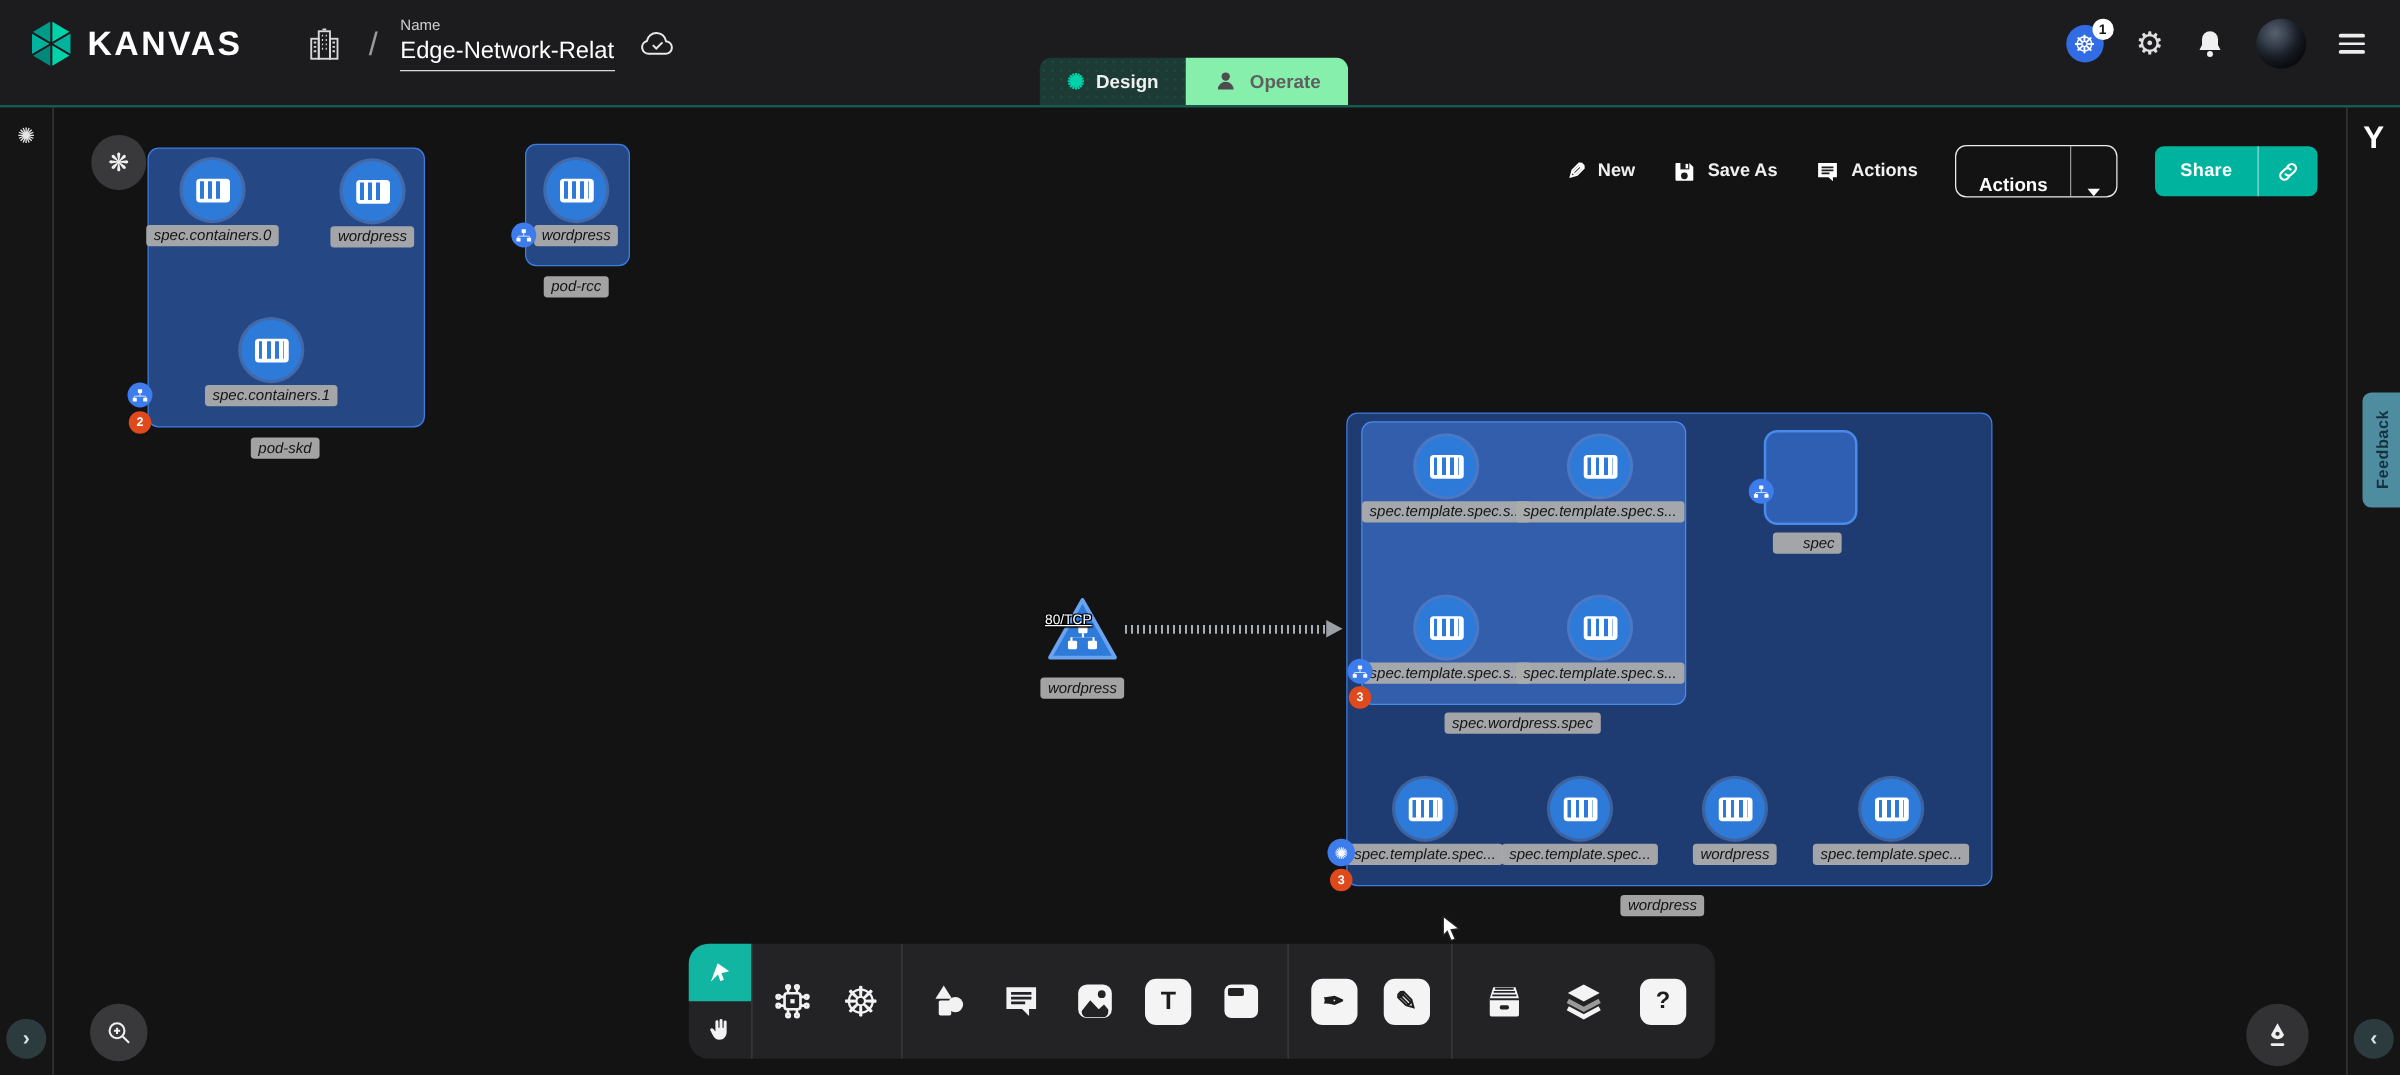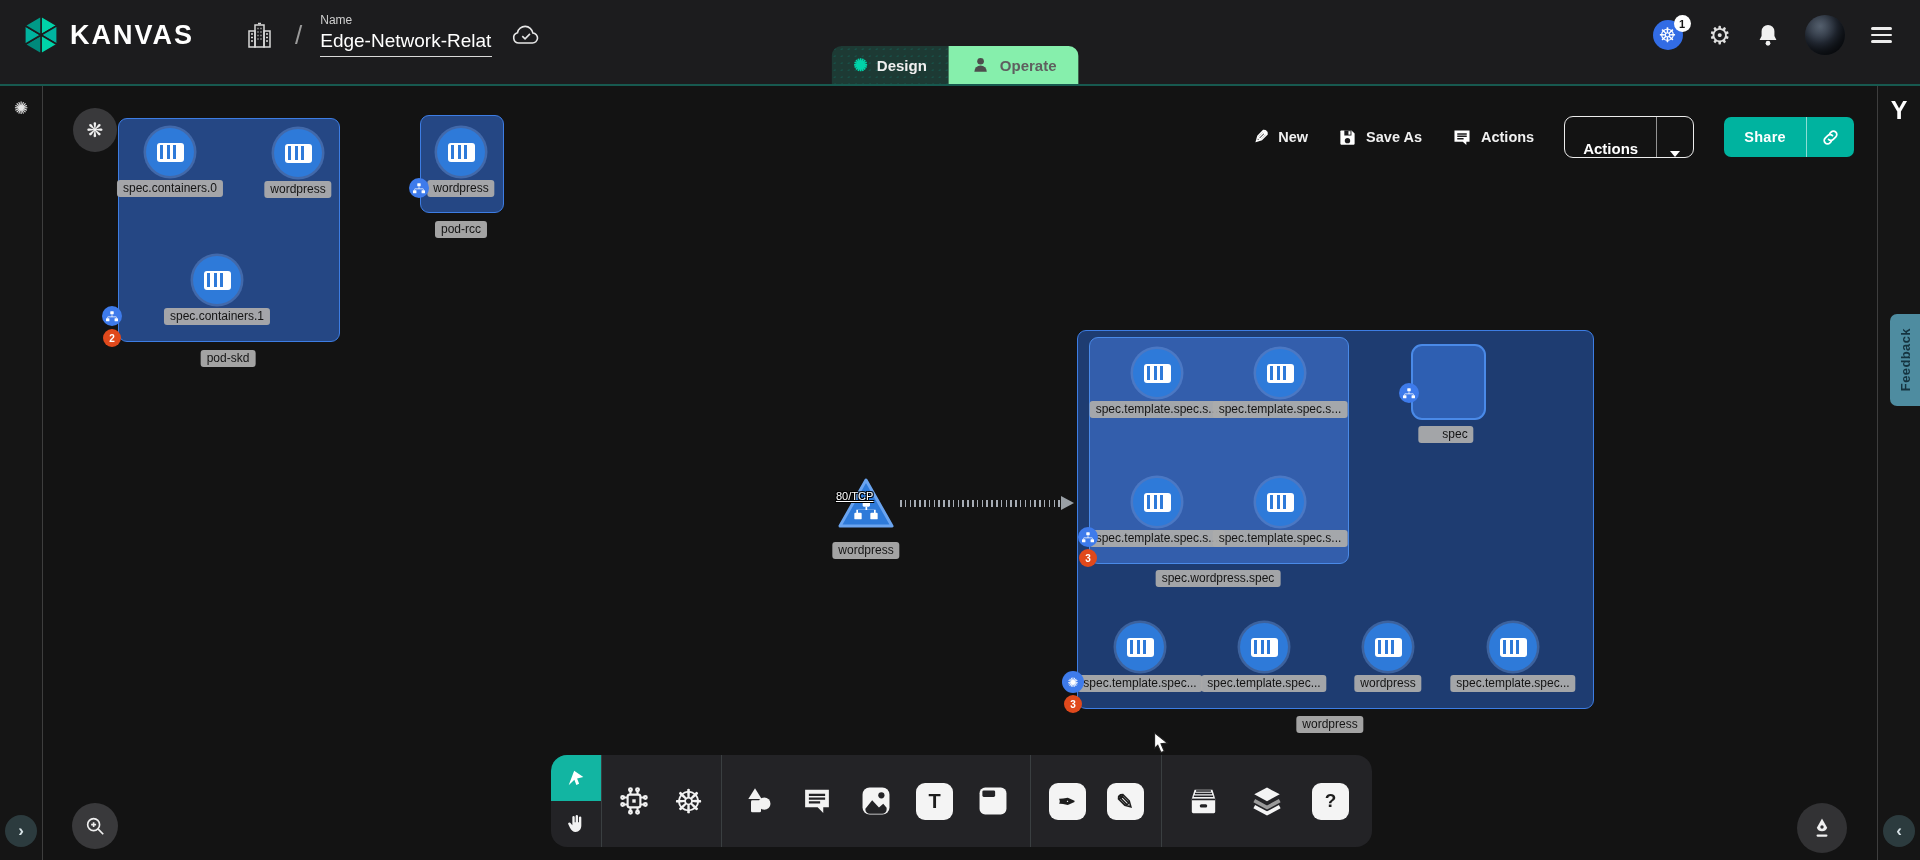--- a/index.html
+++ b/index.html
@@ -66,21 +66,21 @@
   .vsep{width:1px;align-self:stretch;background:rgba(255,255,255,.55);}
   .caret-down{width:0;height:0;border-left:5.5px solid transparent;border-right:5.5px solid transparent;border-top:6.5px solid #fff;}
   .caret-cell{width:36px;display:flex;align-items:center;justify-content:center;}
   .btn-share{display:flex;align-items:center;background:#00B39F;border-radius:7px;height:40px;color:#fff;}
   .btn-share .lbl{padding:0 20px;font-size:14.5px;font-weight:bold;letter-spacing:.3px;}
   .btn-share .linkcell{padding:0 14px;}
 
   
   .grp{position:absolute;border:1.5px solid #3D7DE4;border-radius:9px;}
   .gchip,.nchip{background:rgba(171,171,171,.95);color:#141414;font-size:12px;line-height:15px;
-        padding:1px 6px;border-radius:3px;white-space:nowrap;}
+        padding:1px 6px;border-radius:3px;white-space:nowrap;font-style:italic;}
   .gchip{position:absolute;transform:translateX(-50%);z-index:5;}
   .knode{position:absolute;width:48px;height:48px;z-index:4;}
   .ncircle{width:48px;height:48px;border-radius:50%;background:#2E7AD9;display:flex;align-items:center;justify-content:center;
            box-shadow:0 0 0 2.5px rgba(120,170,240,.35);}
   .cicon{width:27px;height:19px;background:#fff;border-radius:3px;padding:2.5px 3.5px;box-sizing:border-box;}
   .cicon i{display:block;width:100%;height:100%;background:repeating-linear-gradient(90deg,#2E7AD9 0 3px,transparent 3px 6.6px);}
   .nchip{position:absolute;top:52px;left:50%;transform:translateX(-50%);}
   .badge-b{position:absolute;width:20px;height:20px;border-radius:50%;background:#3E7BEB;display:flex;
            align-items:center;justify-content:center;z-index:6;}
   .badge-o{position:absolute;width:18px;height:18px;border-radius:50%;background:#E0491C;color:#fff;font-size:10px;

